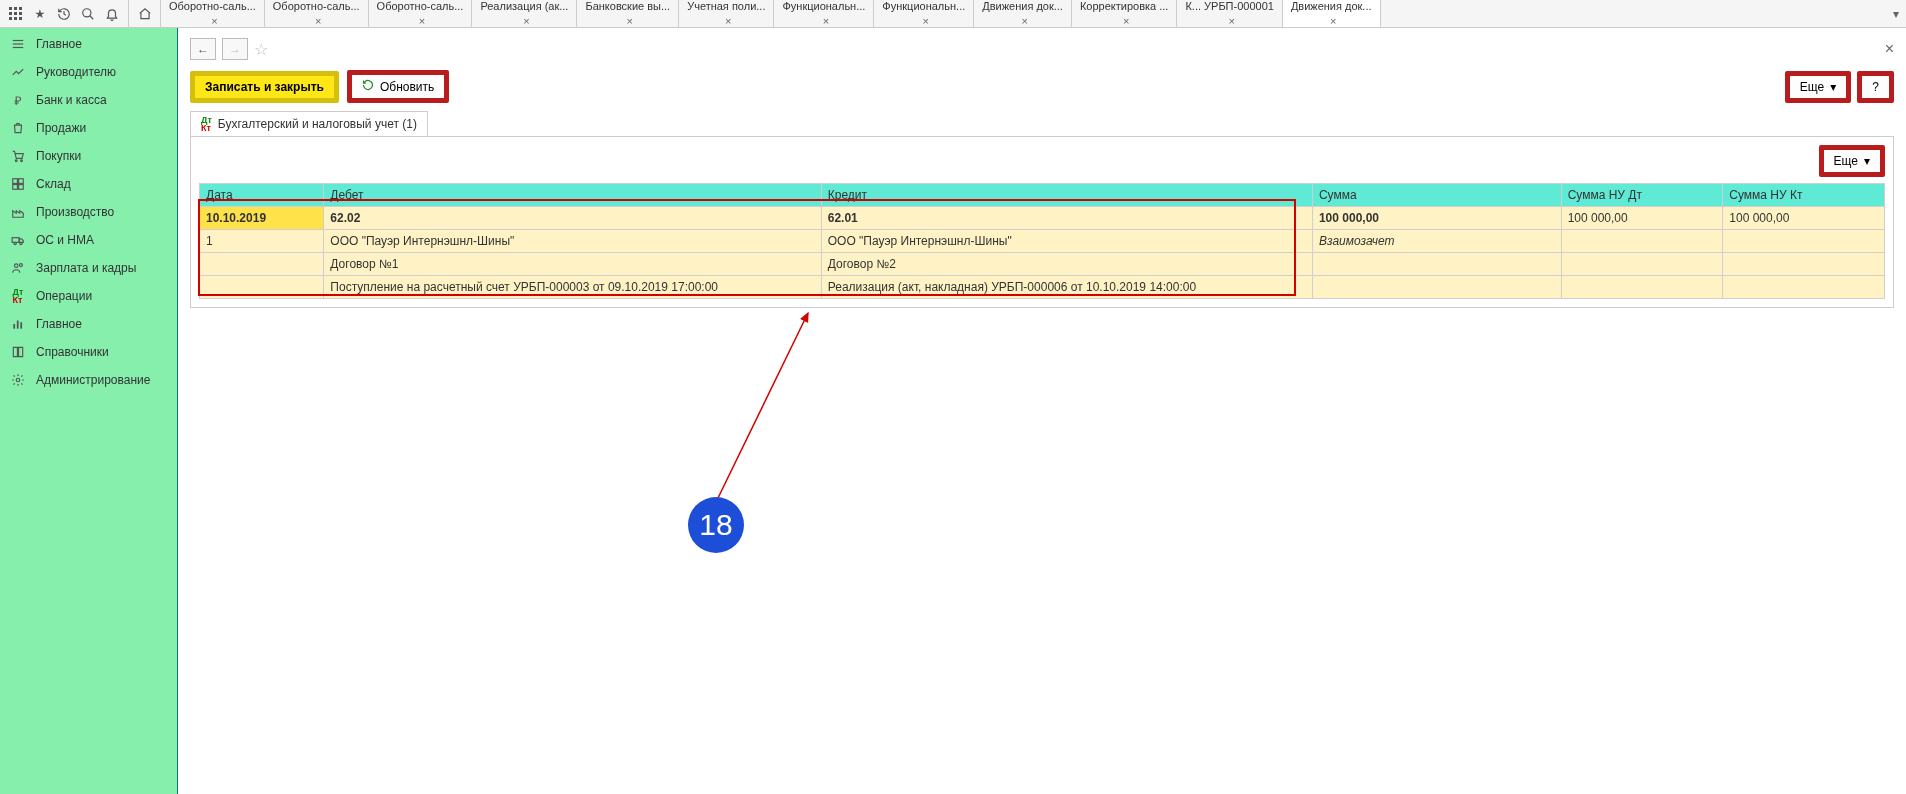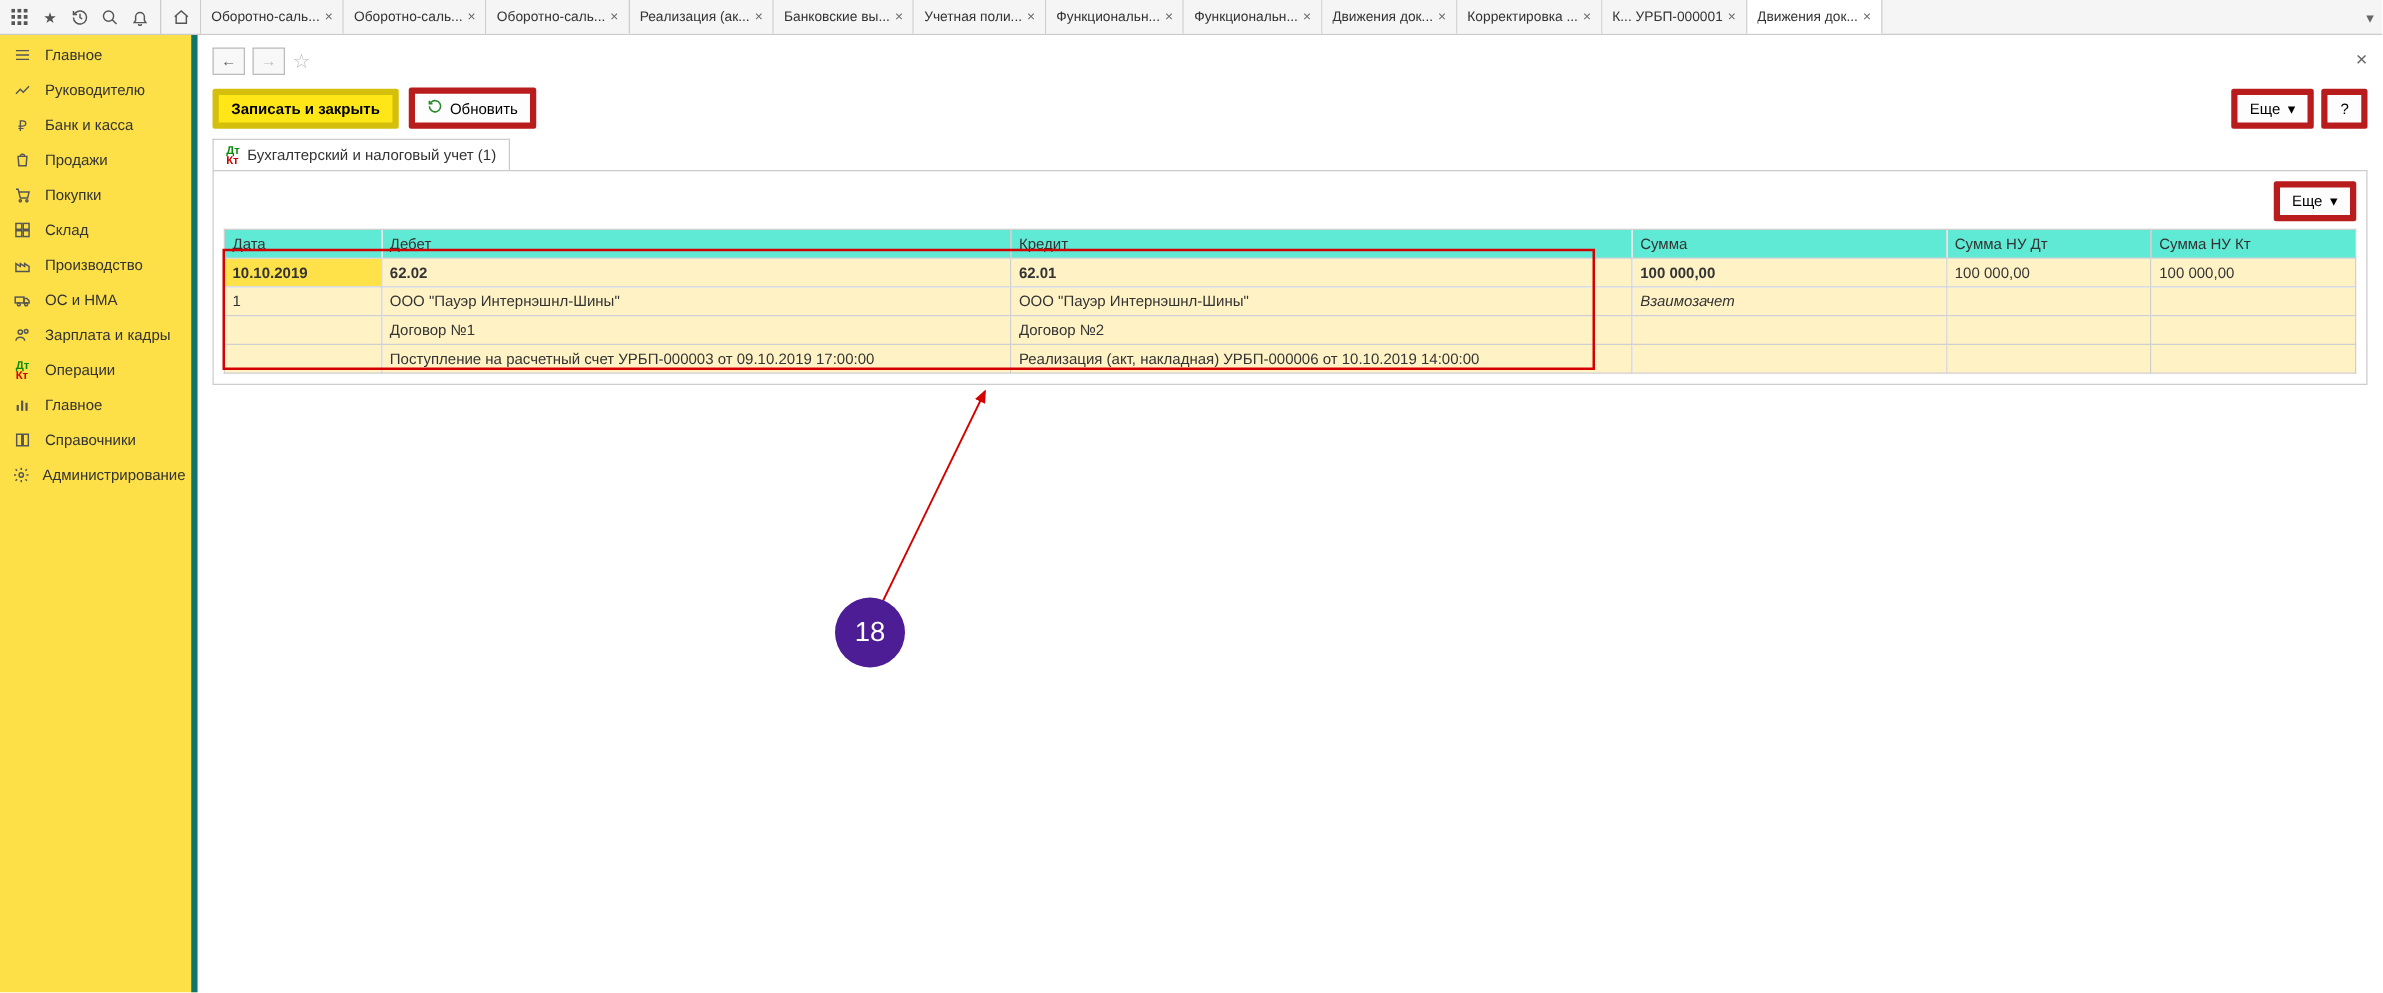--- a/index.html
+++ b/index.html
@@ -47,20 +47,21 @@
   }
   .tab {
     display: flex;
     align-items: center;
     padding: 0 8px;
     border-right: 1px solid #ccc;
     max-width: 130px;
     min-width: 60px;
     cursor: pointer;
     background: #f5f5f5;
+    flex-direction: column;
   }
   .tab.active { background: #fff; }
   .tab .tlabel {
     white-space: nowrap;
     overflow: hidden;
     text-overflow: ellipsis;
     flex: 1;
     font-size: 11px;
   }
   .tab .tclose {
@@ -74,23 +75,23 @@
     color: #666;
     cursor: pointer;
   }
   
   .app {
     display: flex;
     height: calc(794px - 28px);
   }
   
   .sidebar {
-    width: 158px;
-    background: #fde047;
-    border-right: 5px solid #0f766e;
+    width: 178px;
+    background: #86efac;
+    border-right: 1px solid #0f766e;
     padding-top: 2px;
   }
   .side-item {
     display: flex;
     align-items: center;
     padding: 6px 10px;
     gap: 10px;
     cursor: pointer;
     color: #333;
   }
@@ -229,25 +230,25 @@
     left: 510px;
     top: 275px;
     width: 200px;
     height: 250px;
     pointer-events: none;
   }
   .badge18 {
     position: absolute;
     width: 56px; height: 56px;
     border-radius: 50%;
-    background: #4c1d95;
+    background: #1d4ed8;
     color: #fff;
     display: flex; align-items: center; justify-content: center;
-    font-size: 22px;
-    left: 0; top: 175px;
+    font-size: 30px;
+    left: 0; top: 194px;
   }
 </style>
 </head>
 <body>
 
 <div class="topbar">
   <div class="topicons">
     <span class="ticon">
       <svg width="14" height="14" viewBox="0 0 14 14">
           <g fill="#555">

